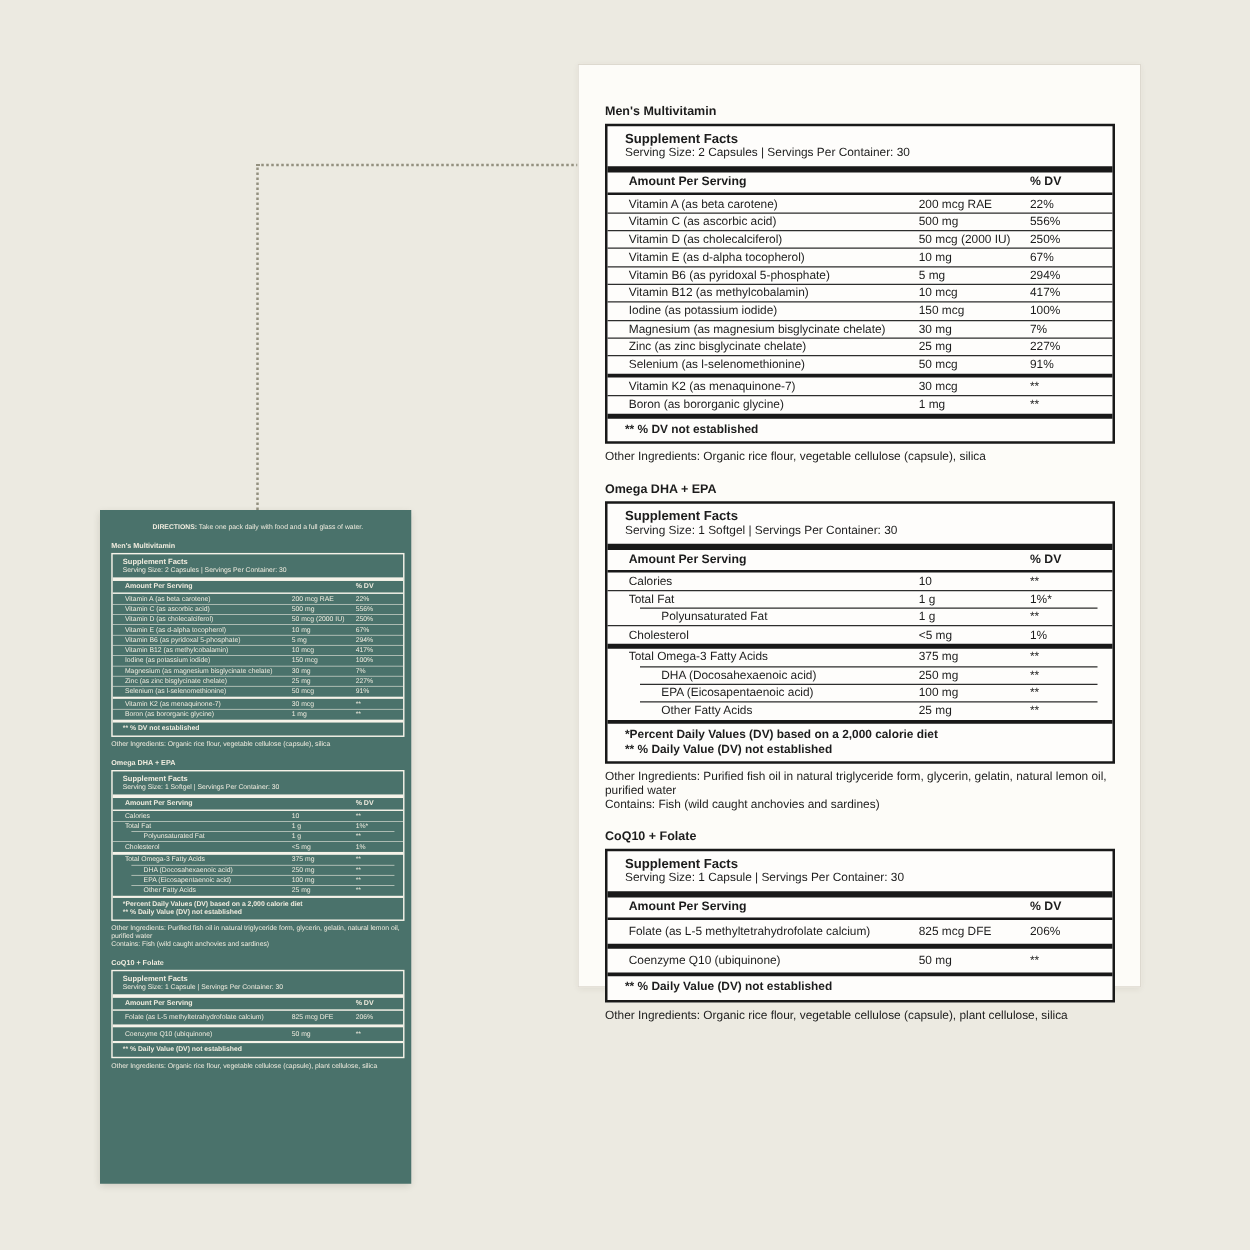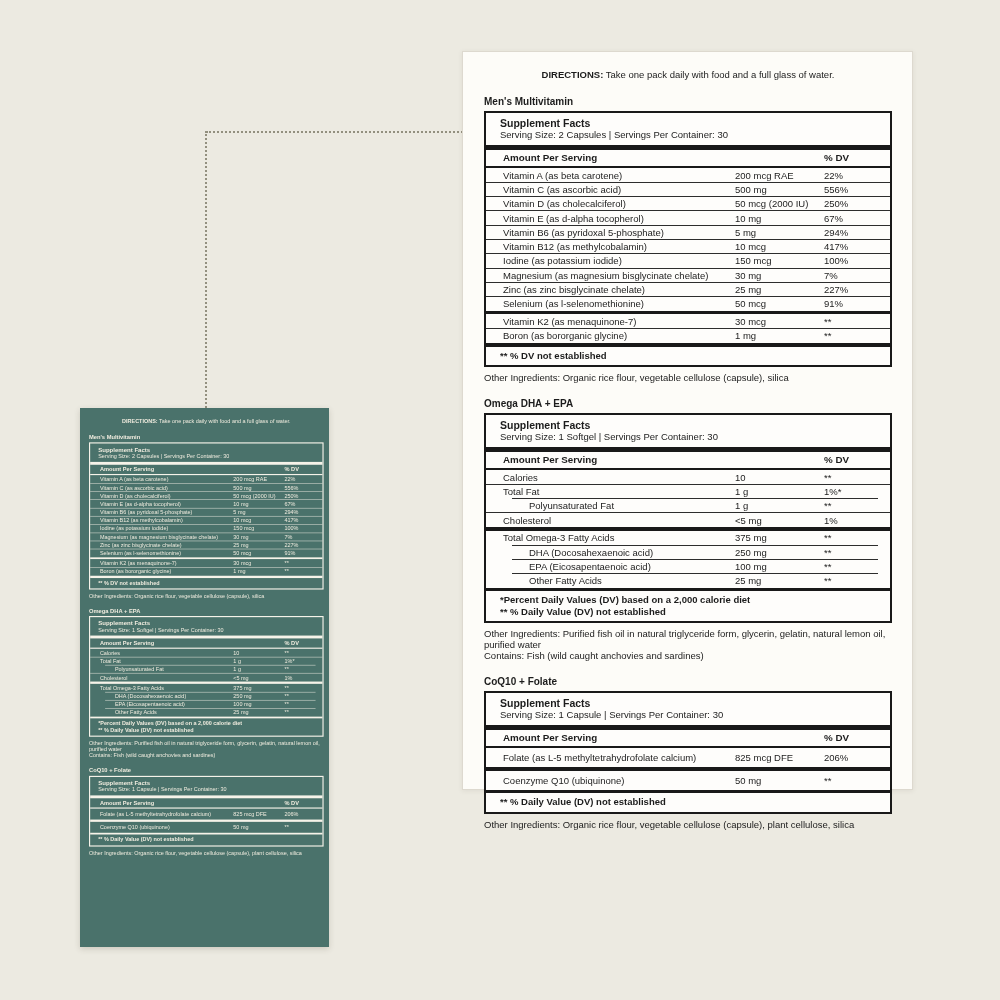--- a/index.html
+++ b/index.html
@@ -255,21 +255,20 @@
             <div class="footnote-line">** % Daily Value (DV) not established</div>
           </div>
         </div>
         <p class="other-ing">Other Ingredients: Organic rice flour, vegetable cellulose (capsule), plant cellulose, silica</p>
       </div>
   </div>
 </section>
 
 <section class="detail-panel">
   <div class="label-content theme-light">
-      <p class="directions"><strong>DIRECTIONS:</strong> <span>Take one pack daily with food and a full glass of water.</span></p>
       <h3 class="sec-heading">Men's Multivitamin</h3>
       <div class="facts-table t-0">
         <div class="facts-header">
           <div class="facts-title">Supplement Facts</div>
           <div class="serving-line">Serving Size: 2 Capsules  |  Servings Per Container: 30</div>
         </div>
         <div class="bar bar-thick"></div>
         <div class="f-row head-row">
           <span class="f-name">Amount Per Serving</span>
           <span class="f-amt"></span>

